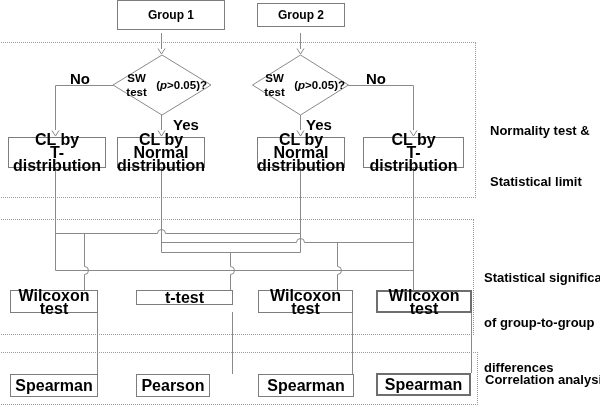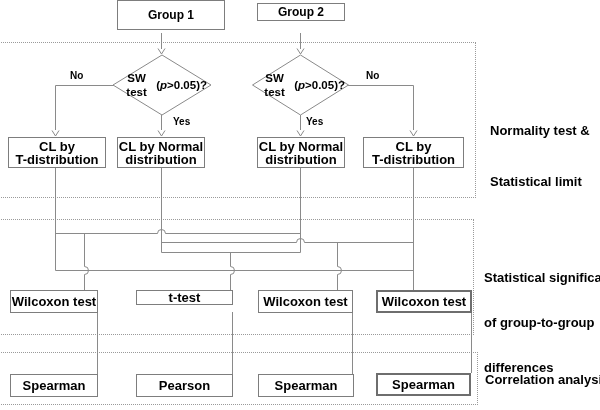--- a/index.html
+++ b/index.html
@@ -3,26 +3,26 @@
 <meta charset="utf-8">
 <style>
   html,body{margin:0;padding:0;background:#fff;}
   #stage{position:relative;width:600px;height:410px;background:#fff;overflow:hidden;
          font-family:"Liberation Sans","DejaVu Sans",sans-serif;color:#000;}
   .dotted{position:absolute;border-top:1px dotted #9a9a9a;border-right:1px dotted #9a9a9a;
           border-bottom:1px dotted #9a9a9a;}
   svg.flow{position:absolute;left:0;top:0;}
   .box{position:absolute;background:#fff;border:1px solid #7d7d7d;display:flex;
        flex-direction:column;align-items:center;justify-content:center;
-       font-weight:bold;font-size:13px;line-height:13px;text-align:center;box-sizing:border-box;}
+       font-weight:bold;font-size:16px;line-height:13px;text-align:center;box-sizing:border-box;}
   .box.heavy{border:2px solid #6e6e6e;}
   .gbox{font-size:12px;}
   .dtext{position:absolute;display:flex;align-items:center;justify-content:center;
          font-weight:bold;font-size:11.5px;line-height:14px;text-align:center;}
-  .branch{position:absolute;font-weight:bold;font-size:10px;}
+  .branch{position:absolute;font-weight:bold;font-size:15px;}
   .seclabel{position:absolute;font-weight:bold;font-size:13px;line-height:15.5px;white-space:pre;}
   .it{font-style:italic;}
 </style>
 </head>
 <body>
 
 <div id="stage">
 
   <div class="dotted" style="left:-4px;top:42px;width:479px;height:154px;"></div>
   <div class="dotted" style="left:-4px;top:219px;width:477px;height:114px;"></div>
@@ -68,21 +68,21 @@
       <path d="M97.5,312 V374"></path>
       <path d="M232.5,312 V374"></path>
       <path d="M352.5,312 V374"></path>
       <path d="M471.5,312 V373"></path>
     </g>
   </svg>
 
   <div class="box gbox" style="left:117px;top:0;width:108px;height:30px;">
     <span>Group 1</span>
   </div>
-  <div class="box gbox" style="left:257px;top:3px;width:88px;height:18px;">
+  <div class="box gbox" style="left:257px;top:3px;width:88px;height:24px;">
     <span>Group 2</span>
   </div>
 
   <div class="dtext" style="left:117px;top:66px;width:90px;height:38px;">
     <span>SW test</span>
     <span><span>(</span><span class="it">p</span><span>&gt;0.05)?</span></span>
   </div>
   <div class="dtext" style="left:255px;top:66px;width:90px;height:38px;">
     <span>SW test</span>
     <span><span>(</span><span class="it">p</span><span>&gt;0.05)?</span></span>
@@ -119,21 +119,21 @@
   <div class="box" style="left:258px;top:290px;width:95px;height:23px;">
     <span>Wilcoxon test</span>
   </div>
   <div class="box heavy" style="left:376px;top:290px;width:96px;height:23px;">
     <span>Wilcoxon test</span>
   </div>
 
   <div class="box" style="left:10px;top:374px;width:88px;height:23px;">
     <span>Spearman</span>
   </div>
-  <div class="box" style="left:136px;top:374px;width:97px;height:23px;">
+  <div class="box" style="left:136px;top:374px;width:74px;height:23px;">
     <span>Pearson</span>
   </div>
   <div class="box" style="left:258px;top:374px;width:96px;height:23px;">
     <span>Spearman</span>
   </div>
   <div class="box heavy" style="left:376px;top:373px;width:95px;height:23px;">
     <span>Spearman</span>
   </div>
 
   <div class="seclabel" style="left:490px;top:88px;line-height:17px;">

